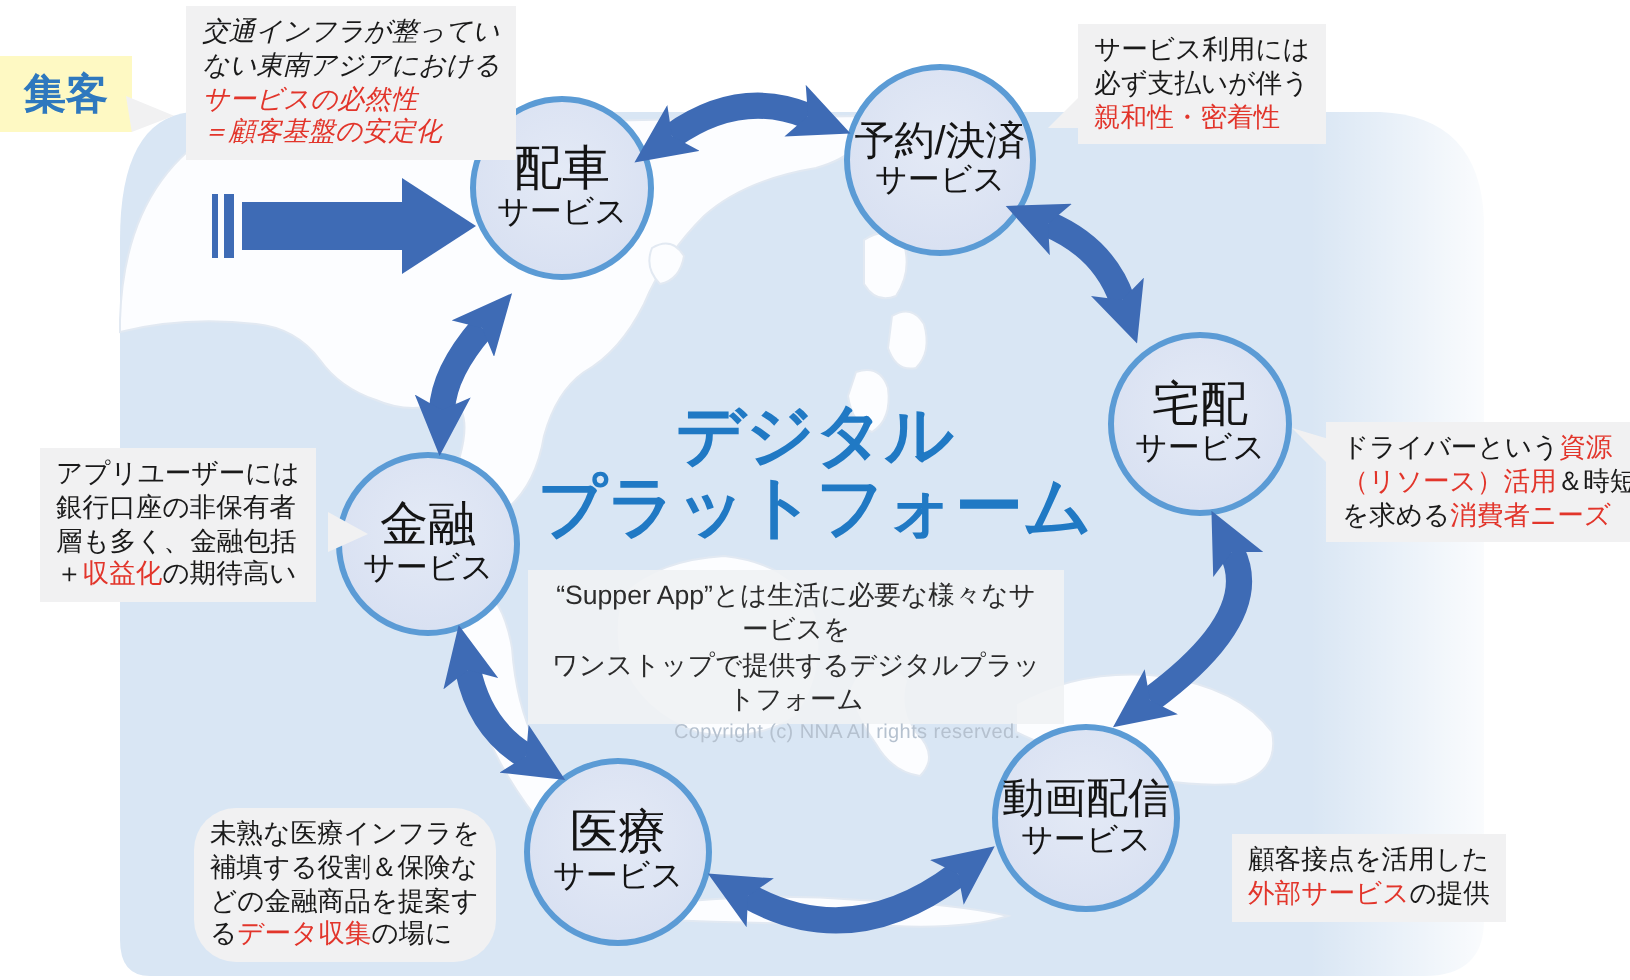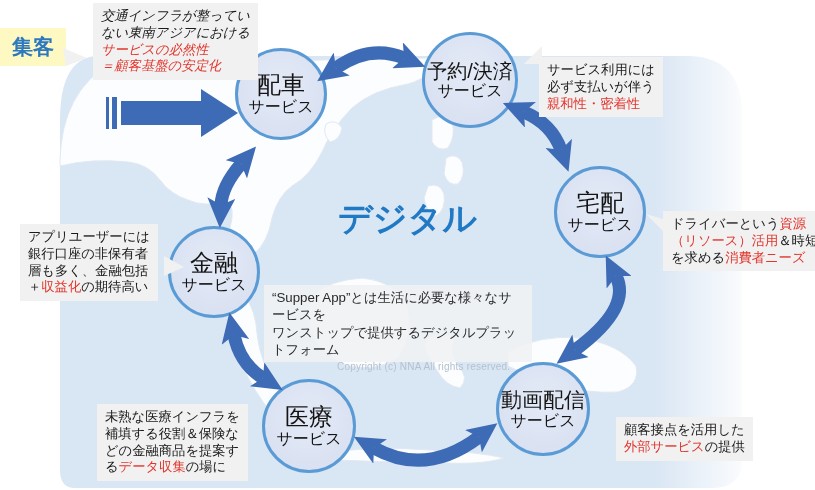--- a/index.html
+++ b/index.html
@@ -7,21 +7,21 @@
   .stage{position:relative;width:815px;height:490px;background:#ffffff;overflow:hidden;}
   svg{display:block;}
   .layer{position:absolute;left:0;top:0;width:815px;height:490px;pointer-events:none;}
 
   
   .center-title{position:absolute;left:235px;top:200px;width:345px;text-align:center;
     color:#2079c4;font-weight:700;line-height:1.06;}
   .center-title .t1{font-size:34px;}
   .center-title .t2{font-size:34px;}
   .subtitle{position:absolute;left:264px;top:285px;width:268px;background:rgba(240,242,244,0.9);
-    padding:4px 8px;font-size:13.3px;line-height:1.3;color:#2b2b2b;}
+    padding:4px 8px;font-size:13.3px;line-height:1.3;color:#2b2b2b;text-align:center;}
   .copyright{position:absolute;left:337px;top:361px;font-size:10px;color:#b5c1cf;letter-spacing:.2px;}
 
   
   .node{position:absolute;border:3px solid #5b9bd5;border-radius:50%;
     background:radial-gradient(circle at 50% 42%, #e4eaf6 0%, #d9e1f2 75%);
     display:flex;flex-direction:column;align-items:center;justify-content:center;
     color:#141414;text-align:center;line-height:1.08;z-index:4;}
   .node .n1{font-size:24px;}
   .node .n2{font-size:16px;}
   .node-ride{left:235px;top:48px;width:92px;height:92px;}
@@ -37,24 +37,24 @@
   .lead{position:absolute;left:0;top:28px;width:66px;height:38px;background:#fef9c3;
     color:#2e78be;font-size:21px;font-weight:bold;display:flex;align-items:center;justify-content:center;z-index:6;}
   .lead-tail{position:absolute;left:63px;top:48px;width:24px;height:18px;background:#f1f1f2;
     clip-path:polygon(0 0,100% 55%,12% 100%);z-index:6;}
 
   
   .ann{position:absolute;background:#f1f1f2;padding:5px 8px;font-size:13.3px;line-height:1.26;
     color:#1a1a1a;z-index:6;white-space:nowrap;}
   .ann .red{color:#e2352b;}
   .ann-traffic{left:93px;top:3px;font-style:italic;}
-  .ann-payment{left:539px;top:12px;margin-top:45px;}
+  .ann-payment{left:539px;top:12px;}
   .ann-driver{left:663px;top:211px;}
   .ann-external{left:616px;top:417px;}
-  .ann-medical{left:97px;top:404px;}
+  .ann-medical{left:97px;top:404px;border-radius:21px;}
   .ann-finance{left:20px;top:224px;}
   .tail{position:absolute;background:#f1f1f2;z-index:5;}
   .tail-payment{left:524px;top:46px;width:18px;height:18px;clip-path:polygon(0 100%,100% 0,100% 100%);}
   .tail-driver{left:646px;top:214px;width:20px;height:20px;clip-path:polygon(0 0,100% 30%,100% 100%);}
   .tail-finance{left:164px;top:256px;width:20px;height:20px;clip-path:polygon(0 0,100% 55%,0 100%);}
 
   .arrows{z-index:5;}
   .ring{fill:none;stroke:#3e6bb5;stroke-width:13;}
 </style>
 </head>
@@ -80,20 +80,21 @@
       <path d="M428,338 Q444,328 454,340 Q450,354 458,366 Q470,378 460,388 Q446,386 438,372 Q428,358 424,346 Z"></path>
       <path d="M508,352 Q540,334 580,338 Q620,344 636,366 Q640,386 618,392 Q586,394 556,384 Q524,374 508,366 Z"></path>
       <path d="M330,452 Q380,446 430,450 Q480,452 504,458 Q480,466 430,462 Q380,462 332,460 Z"></path>
       <path d="M326,124 Q336,118 342,128 Q340,140 330,142 Q322,134 326,124 Z"></path>
     </g>
     <rect x="655" y="56" width="95" height="434" fill="url(#fadeR)"></rect>
   </svg>
 
   <div class="center-title">
     <div class="t1">デジタル</div>
+    <div class="t2">プラットフォーム</div>
   </div>
   <div class="subtitle">
     <div>“Supper App”とは生活に必要な様々なサービスを</div>
     <div>ワンストップで提供するデジタルプラットフォーム</div>
   </div>
   <div class="copyright">Copyright (c) NNA All rights reserved.</div>
 
   <div class="node node-ride">
     <div class="n1">配車</div>
     <div class="n2">サービス</div>

